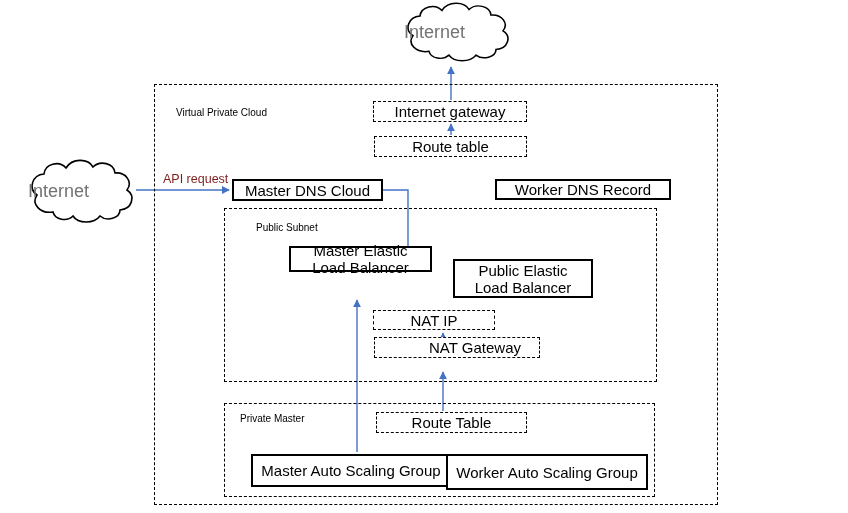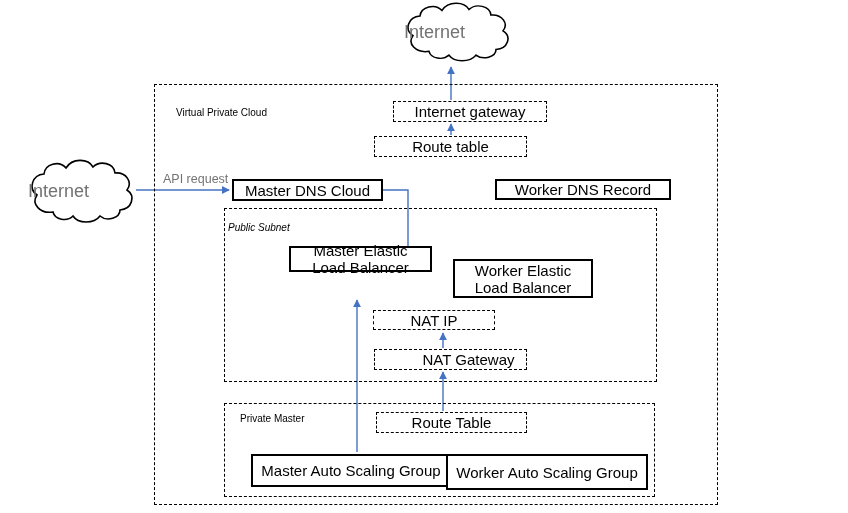--- a/index.html
+++ b/index.html
@@ -43,21 +43,21 @@
   }
   .box.solid  { border: 2px solid #000000; }
   .box.dashed { border: 1px dashed #000000; }
   .box .wrap2 {
     white-space: normal;
     max-width: 116px;
   }
 
   .edge-label {
     font-size: 12.5px;
-    color: #737373;
+    color: #7f1d1d;
     white-space: nowrap;
   }
 
   .cloud-label {
     font-size: 18px;
     text-align: left;
     color: #737373;
   }
 
   svg.overlay {
@@ -93,54 +93,54 @@
     <line x1="443" y1="348" x2="443" y2="333" stroke-width="1.4" marker-end="url(#arrow)" stroke="#4472C4"></line>
   </svg>
 
   <div class="abs cloud-label" style="left:404px; top:22px; width:110px;">Internet</div>
   <div class="abs cloud-label" style="left:28px; top:181px; width:110px;">Internet</div>
 
   <div class="abs region" style="left:154px; top:84px; width:564px; height:421px;"></div>
   <div class="abs region-label" style="left:176px; top:107px;">Virtual Private Cloud</div>
 
   <div class="abs region" style="left:224px; top:208px; width:433px; height:174px;"></div>
-  <div class="abs region-label" style="left:228px; top:222px;font-style:italic;">Public Subnet</div>
+  <div class="abs region-label" style="left:256px; top:222px;">Public Subnet</div>
 
   <div class="abs region" style="left:224px; top:403px; width:431px; height:94px;"></div>
   <div class="abs region-label" style="left:240px; top:413px;">Private Master</div>
 
-  <div class="abs box dashed" style="left:373px; top:101px; width:154px; height:21px;margin-left:20px;">
+  <div class="abs box dashed" style="left:373px; top:101px; width:154px; height:21px;">
     <span>Internet gateway</span>
   </div>
 
   <div class="abs box dashed" style="left:374px; top:136px; width:153px; height:21px;">
     <span>Route table</span>
   </div>
 
   <div class="abs box solid" style="left:232px; top:179px; width:151px; height:22px;">
     <span>Master DNS Cloud</span>
   </div>
 
   <div class="abs box solid" style="left:495px; top:179px; width:176px; height:21px;">
     <span>Worker DNS Record</span>
   </div>
 
   <div class="abs box solid" style="left:289px; top:246px; width:143px; height:26px;">
     <span class="wrap2">Master Elastic Load Balancer</span>
   </div>
 
   <div class="abs box solid" style="left:453px; top:259px; width:140px; height:39px;">
-    <span class="wrap2">Worker Elastic Load Balancer</span>
+    <span class="wrap2">Public Elastic Load Balancer</span>
   </div>
 
   <div class="abs box dashed" style="left:373px; top:310px; width:122px; height:20px;">
     <span>NAT IP</span>
   </div>
 
-  <div class="abs box dashed" style="left:374px; top:349px; width:153px; height:21px;padding-left:36px;">
+  <div class="abs box dashed" style="left:374px; top:337px; width:166px; height:21px;padding-left:36px;">
     <span>NAT Gateway</span>
   </div>
 
   <div class="abs box dashed" style="left:376px; top:412px; width:151px; height:21px;">
     <span>Route Table</span>
   </div>
 
   <div class="abs box solid" style="left:237px; top:454px; width:200px; height:33px;margin-left:14px;">
     <span>Master Auto Scaling Group</span>
   </div>

